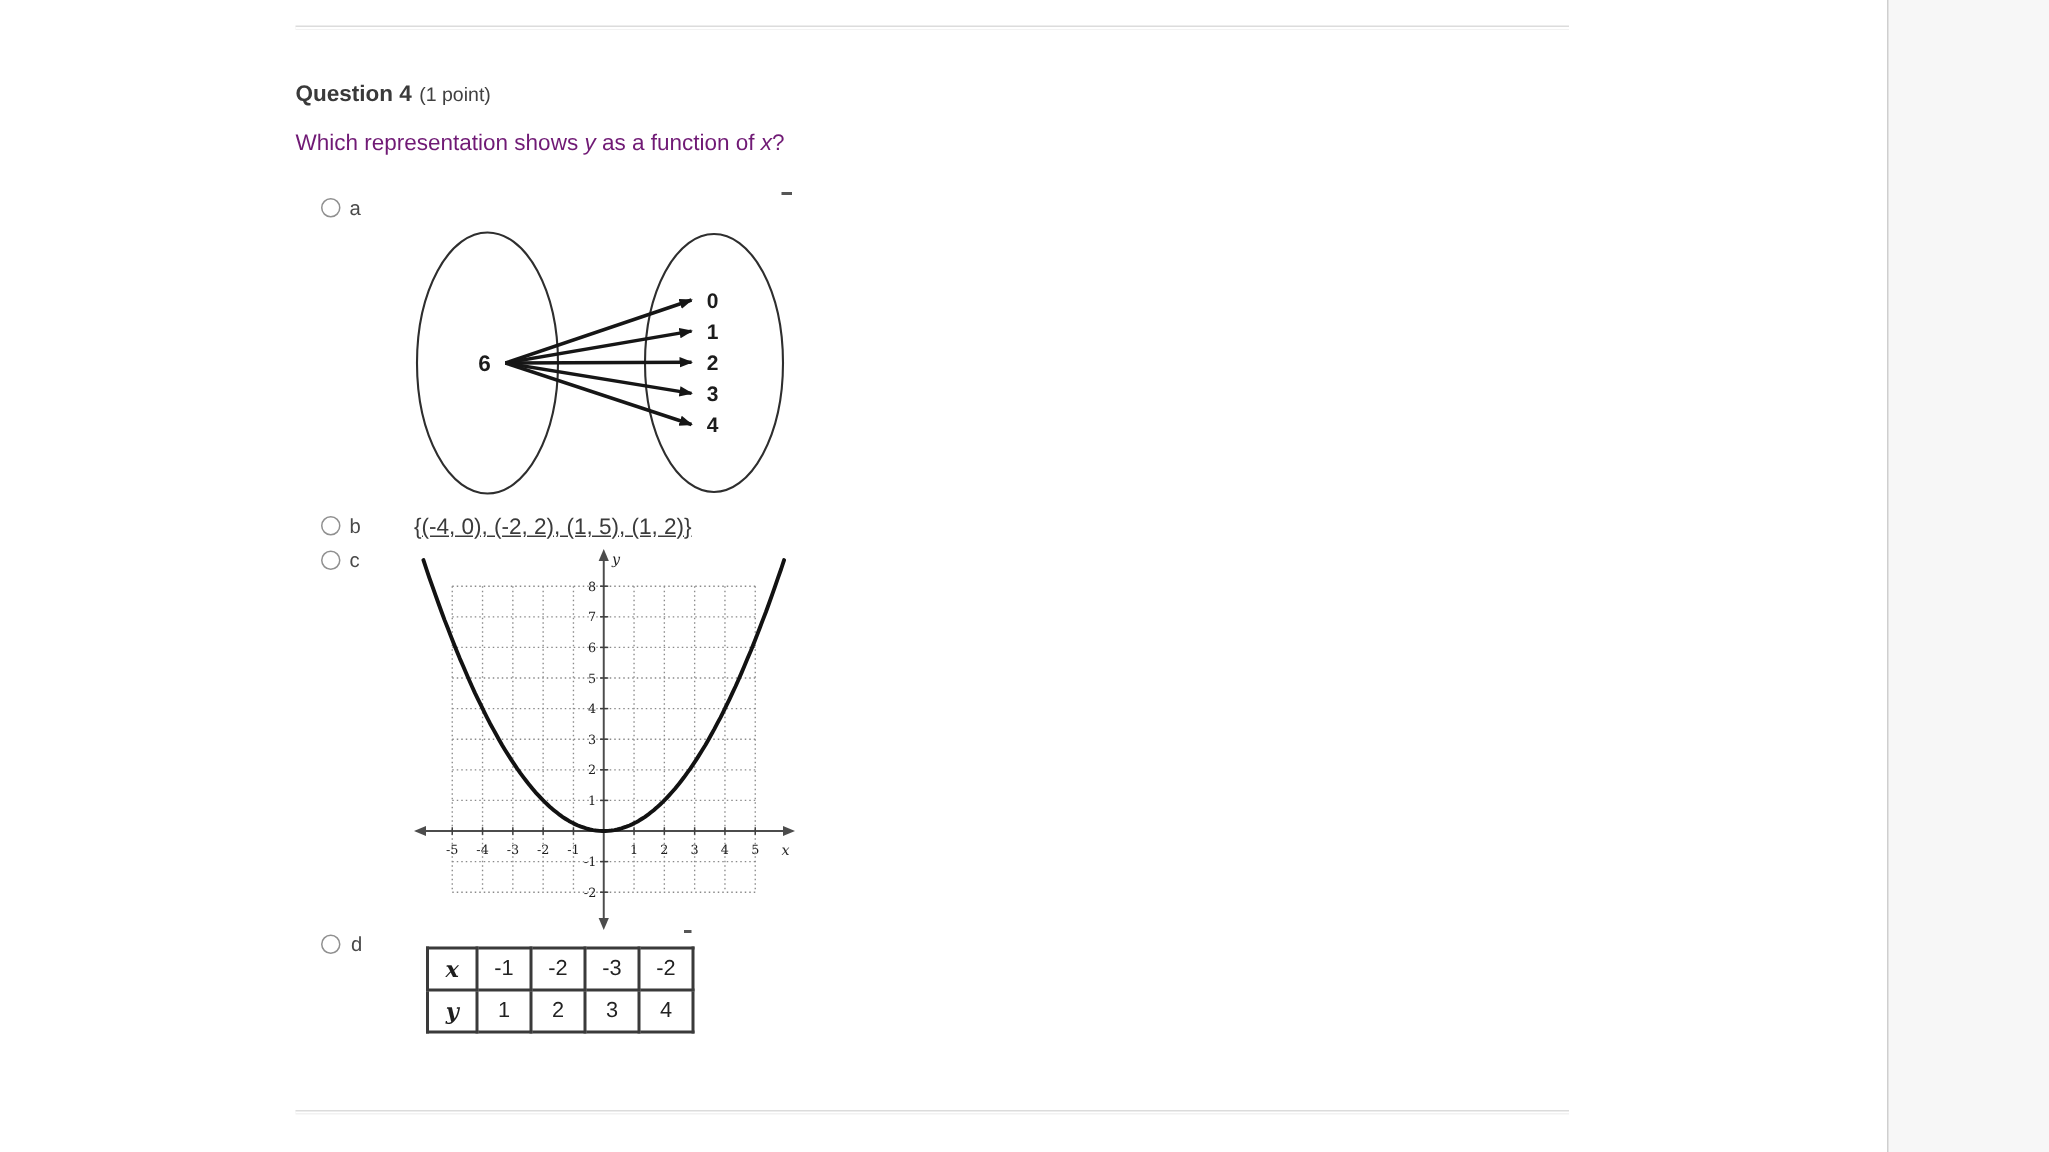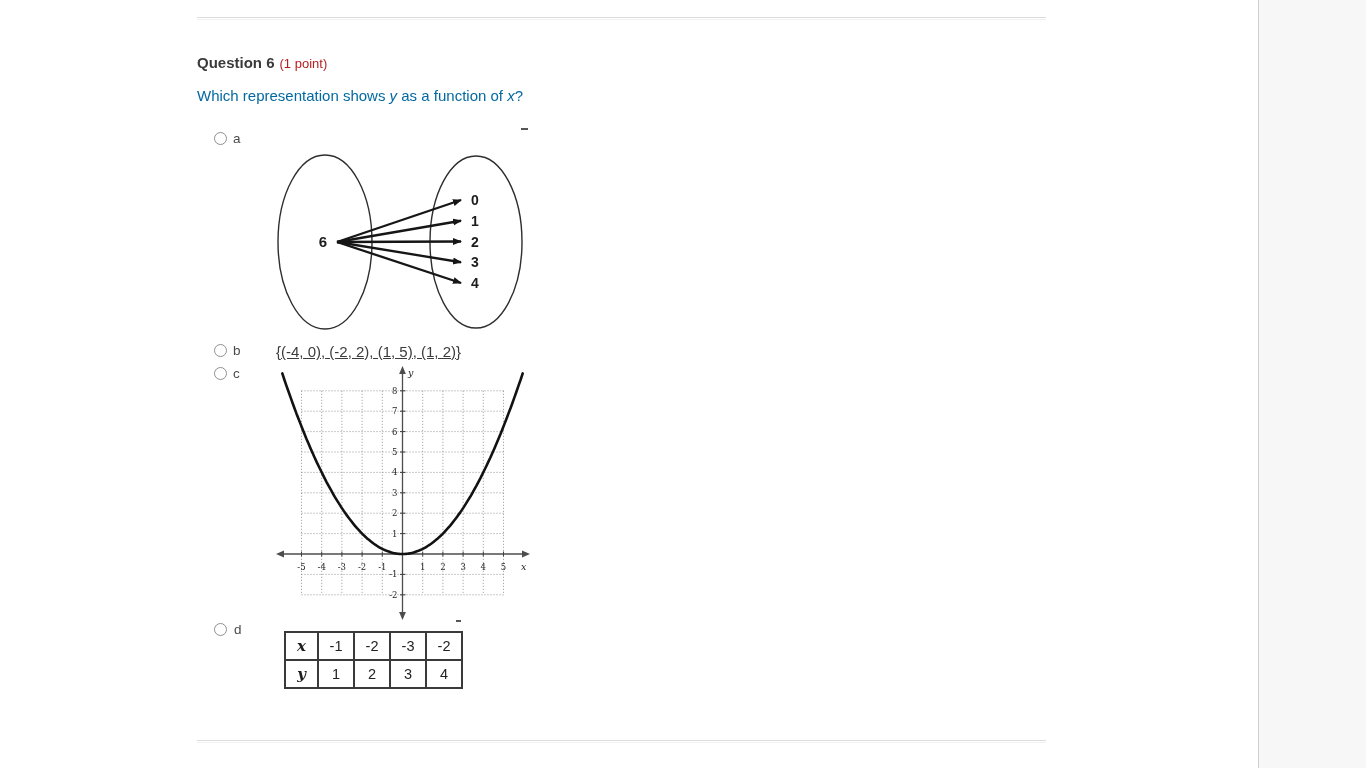--- a/index.html
+++ b/index.html
@@ -11,23 +11,23 @@
   .abs { position:absolute; }
 
   .sep { position:absolute; left:197px; width:849px; height:2px;
          border-top:1px solid #dcdcdc; box-shadow:0 1px 0 #f2f2f2; }
 
   .right-panel { position:absolute; top:0; left:1258px; width:108px; height:768px;
                  background:#f7f7f7; border-left:1px solid #cfcfcf; }
 
   .q-header { position:absolute; left:197px; top:54px; font-size:15px; line-height:18px; }
   .q-header b { font-weight:bold; color:#3a3a3a; }
-  .q-points { font-size:13px; color:#b91c1c; margin-left:5px; font-weight:normal; }
-
-  .q-text { position:absolute; left:197px; top:87px; font-size:15px; line-height:17px; color:#0369a1; }
+  .q-points { font-size:13px; color:#404040; margin-left:5px; font-weight:normal; }
+
+  .q-text { position:absolute; left:197px; top:87px; font-size:15px; line-height:17px; color:#701a75; }
   .q-text .mvar { font-style:italic; }
 
   .radio { position:absolute; width:13px; height:13px; border:1.5px solid #909090;
            border-radius:50%; background:#fff; cursor:pointer; }
   .optletter { position:absolute; font-size:13.5px; line-height:16px; color:#4a4a4a; cursor:pointer; }
 
   .set-text { position:absolute; left:276px; top:343px; font-size:15px; line-height:17px; color:#3b3b3b;text-decoration:underline; }
 
   .dash { position:absolute; background:#565656; }
 
@@ -52,21 +52,21 @@
   .dtable th { width:33px; font-family:"DejaVu Serif", serif; font-style:italic;
                font-weight:bold; font-size:15px; color:#1e1e1e; }
   .dtable td { width:36px; font-size:14.5px; color:#222; }
 </style>
 </head>
 <body>
 
 <div class="sep" style="top:17px"></div>
 
 <div class="q-header">
-  <b>Question 6</b><span class="q-points">(1 point)</span>
+  <b>Question 4</b><span class="q-points">(1 point)</span>
 </div>
 
 <div class="q-text"><span>Which representation shows </span><span class="mvar">y</span><span> as a function of </span><span class="mvar">x</span><span>?</span></div>
 
 <span class="radio" style="left:214px; top:132px" role="radio"></span>
 <span class="optletter" style="left:233px; top:131px">a</span>
 <div class="dash" style="left:521px; top:128px; width:7px; height:2px"></div>
 
 <svg class="abs" style="left:270px; top:148px" width="260" height="188" viewBox="0 0 260 188">
   <defs>

